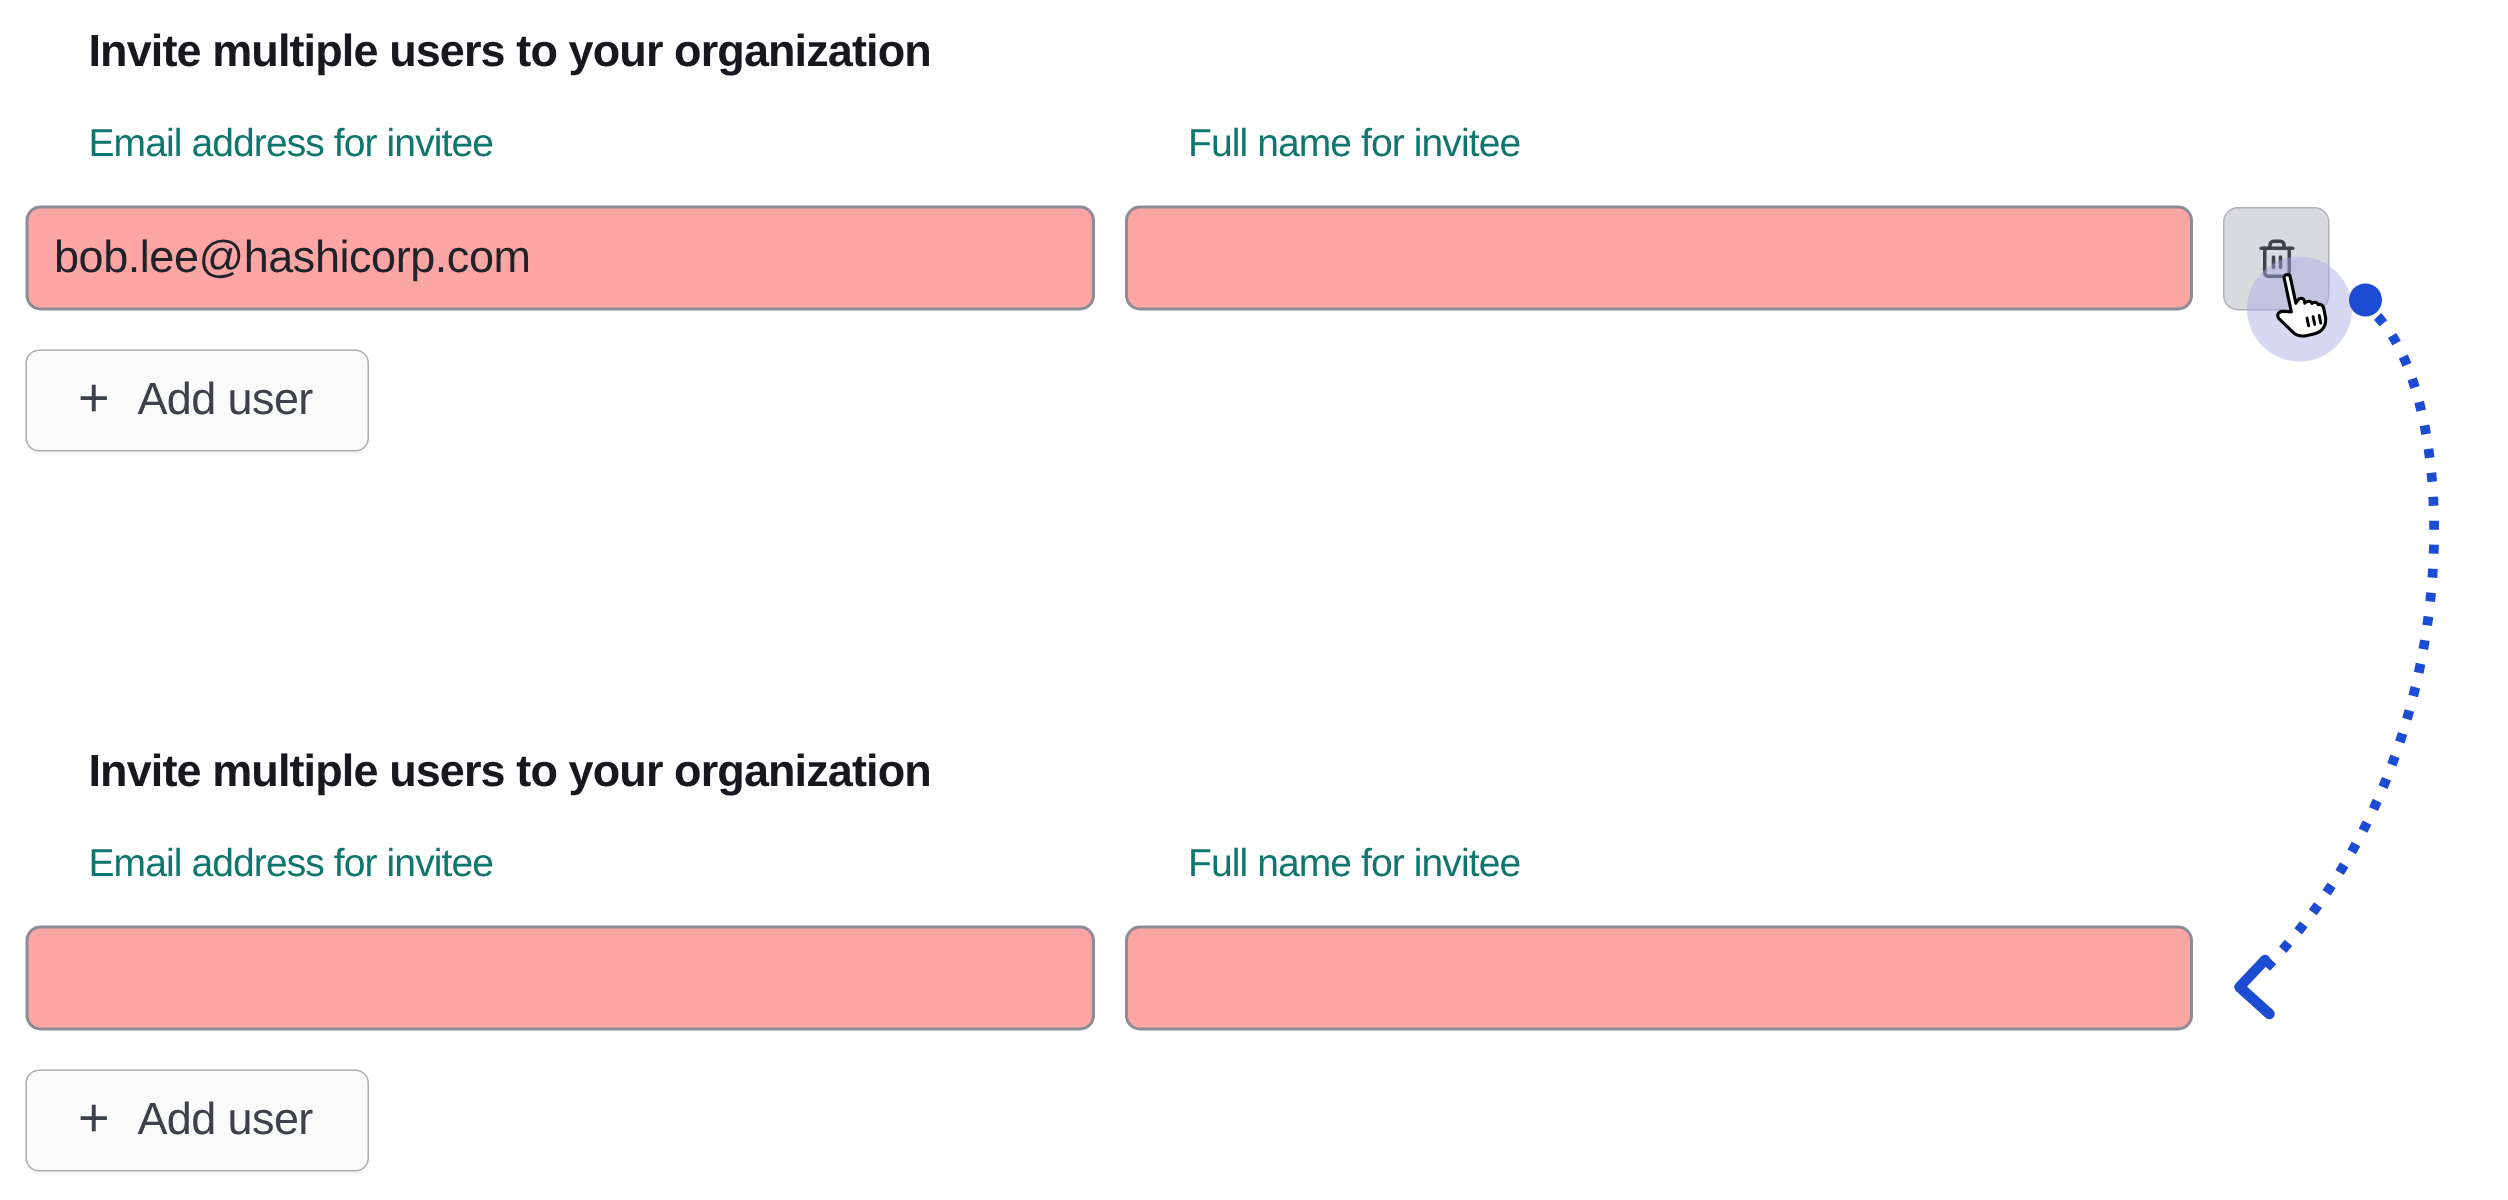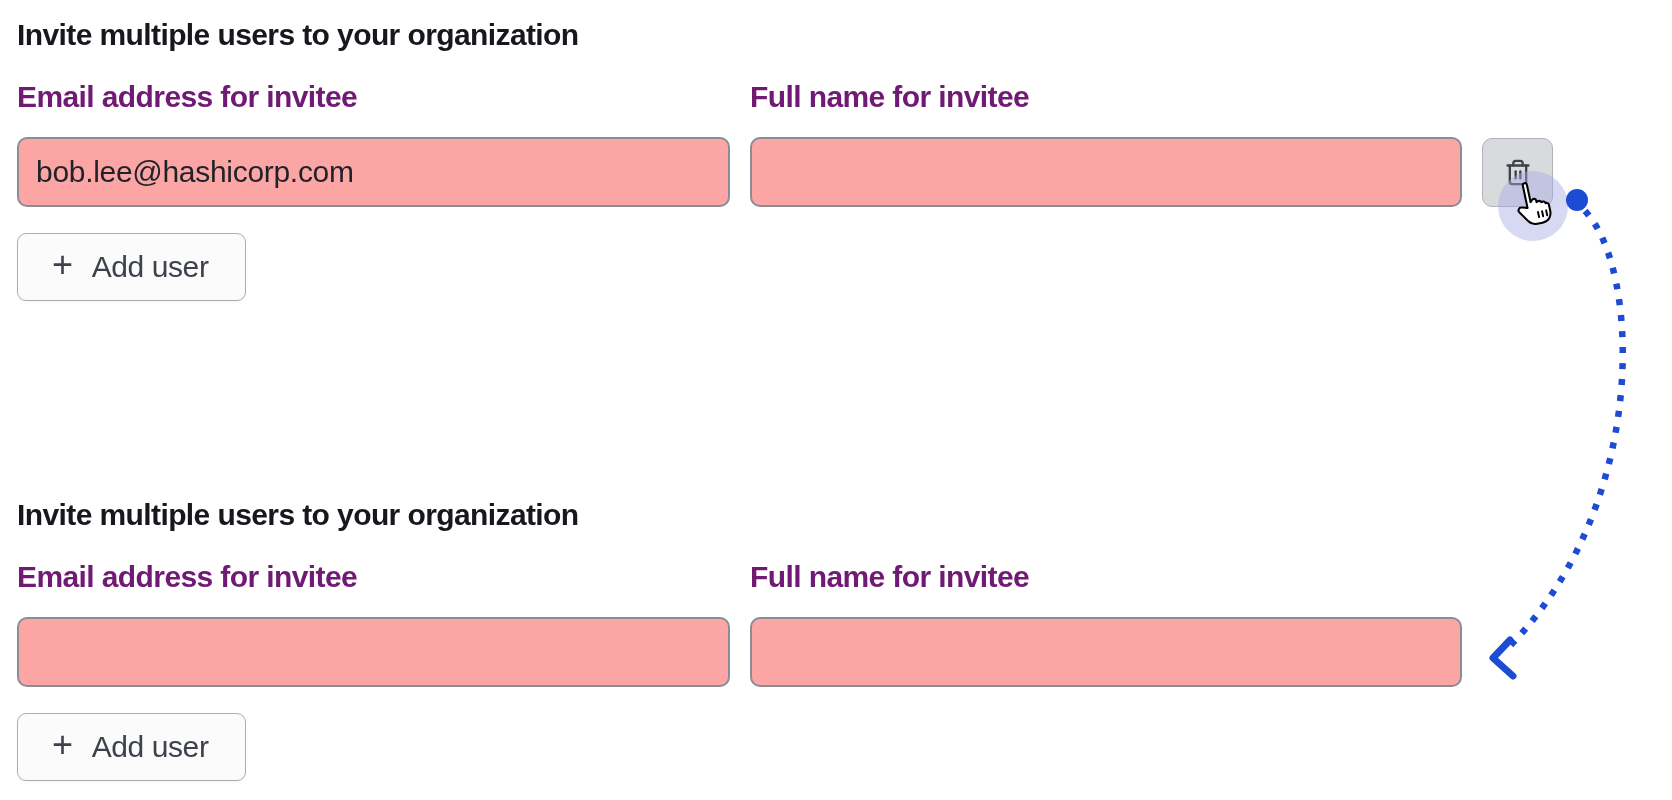--- a/index.html
+++ b/index.html
@@ -1,26 +1,26 @@
 <!DOCTYPE html>
 <html><head>
 <meta charset="utf-8">
 <style>
   html,body{margin:0;padding:0;background:#ffffff;}
   .canvas{
     position:relative;width:1672px;height:800px;background:#ffffff;
     font-family:"Liberation Sans", sans-serif;overflow:hidden;
   }
-  .abs{position:absolute;}
+  .abs{position:absolute;margin-left:42px;}
   .heading{
     left:17px;font-size:30px;font-weight:700;color:#16181d;
     letter-spacing:-0.6px;line-height:1;white-space:nowrap;
   }
   .field-label{
-    font-size:30px;font-weight:700;color:#701a75;
+    font-size:26px;font-weight:400;color:#0f766e;
     letter-spacing:-0.6px;line-height:1;white-space:nowrap;
   }
   .text-input{
     position:absolute;height:70px;box-sizing:border-box;
     border:2px solid #8a8d95;border-radius:10px;background:#fca5a5;
     font-family:"Liberation Sans", sans-serif;font-size:30px;color:#1f2228;
     padding:0 17px;letter-spacing:-0.3px;outline:none;
   }
   .input-email{left:17px;width:713px;}
   .input-name{left:750px;width:712px;}

